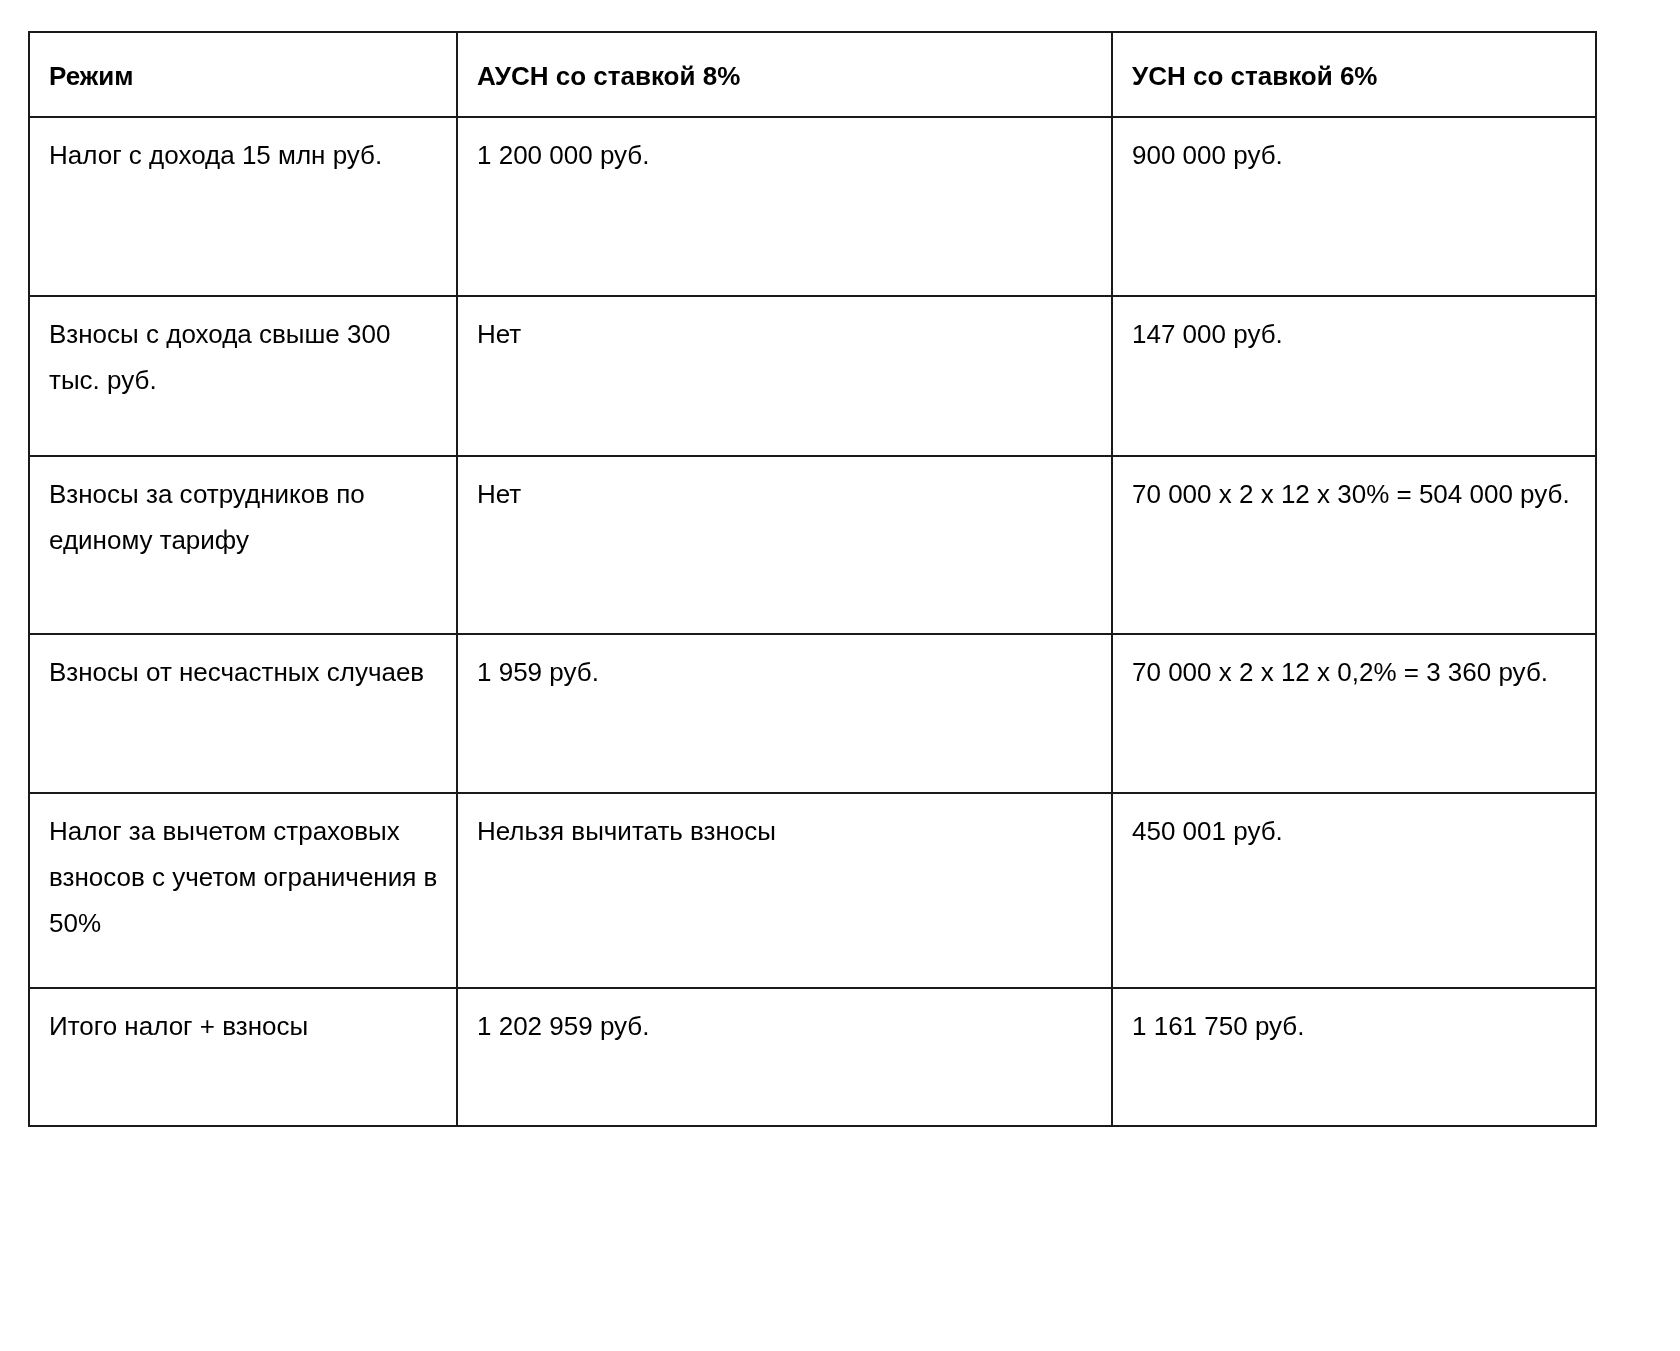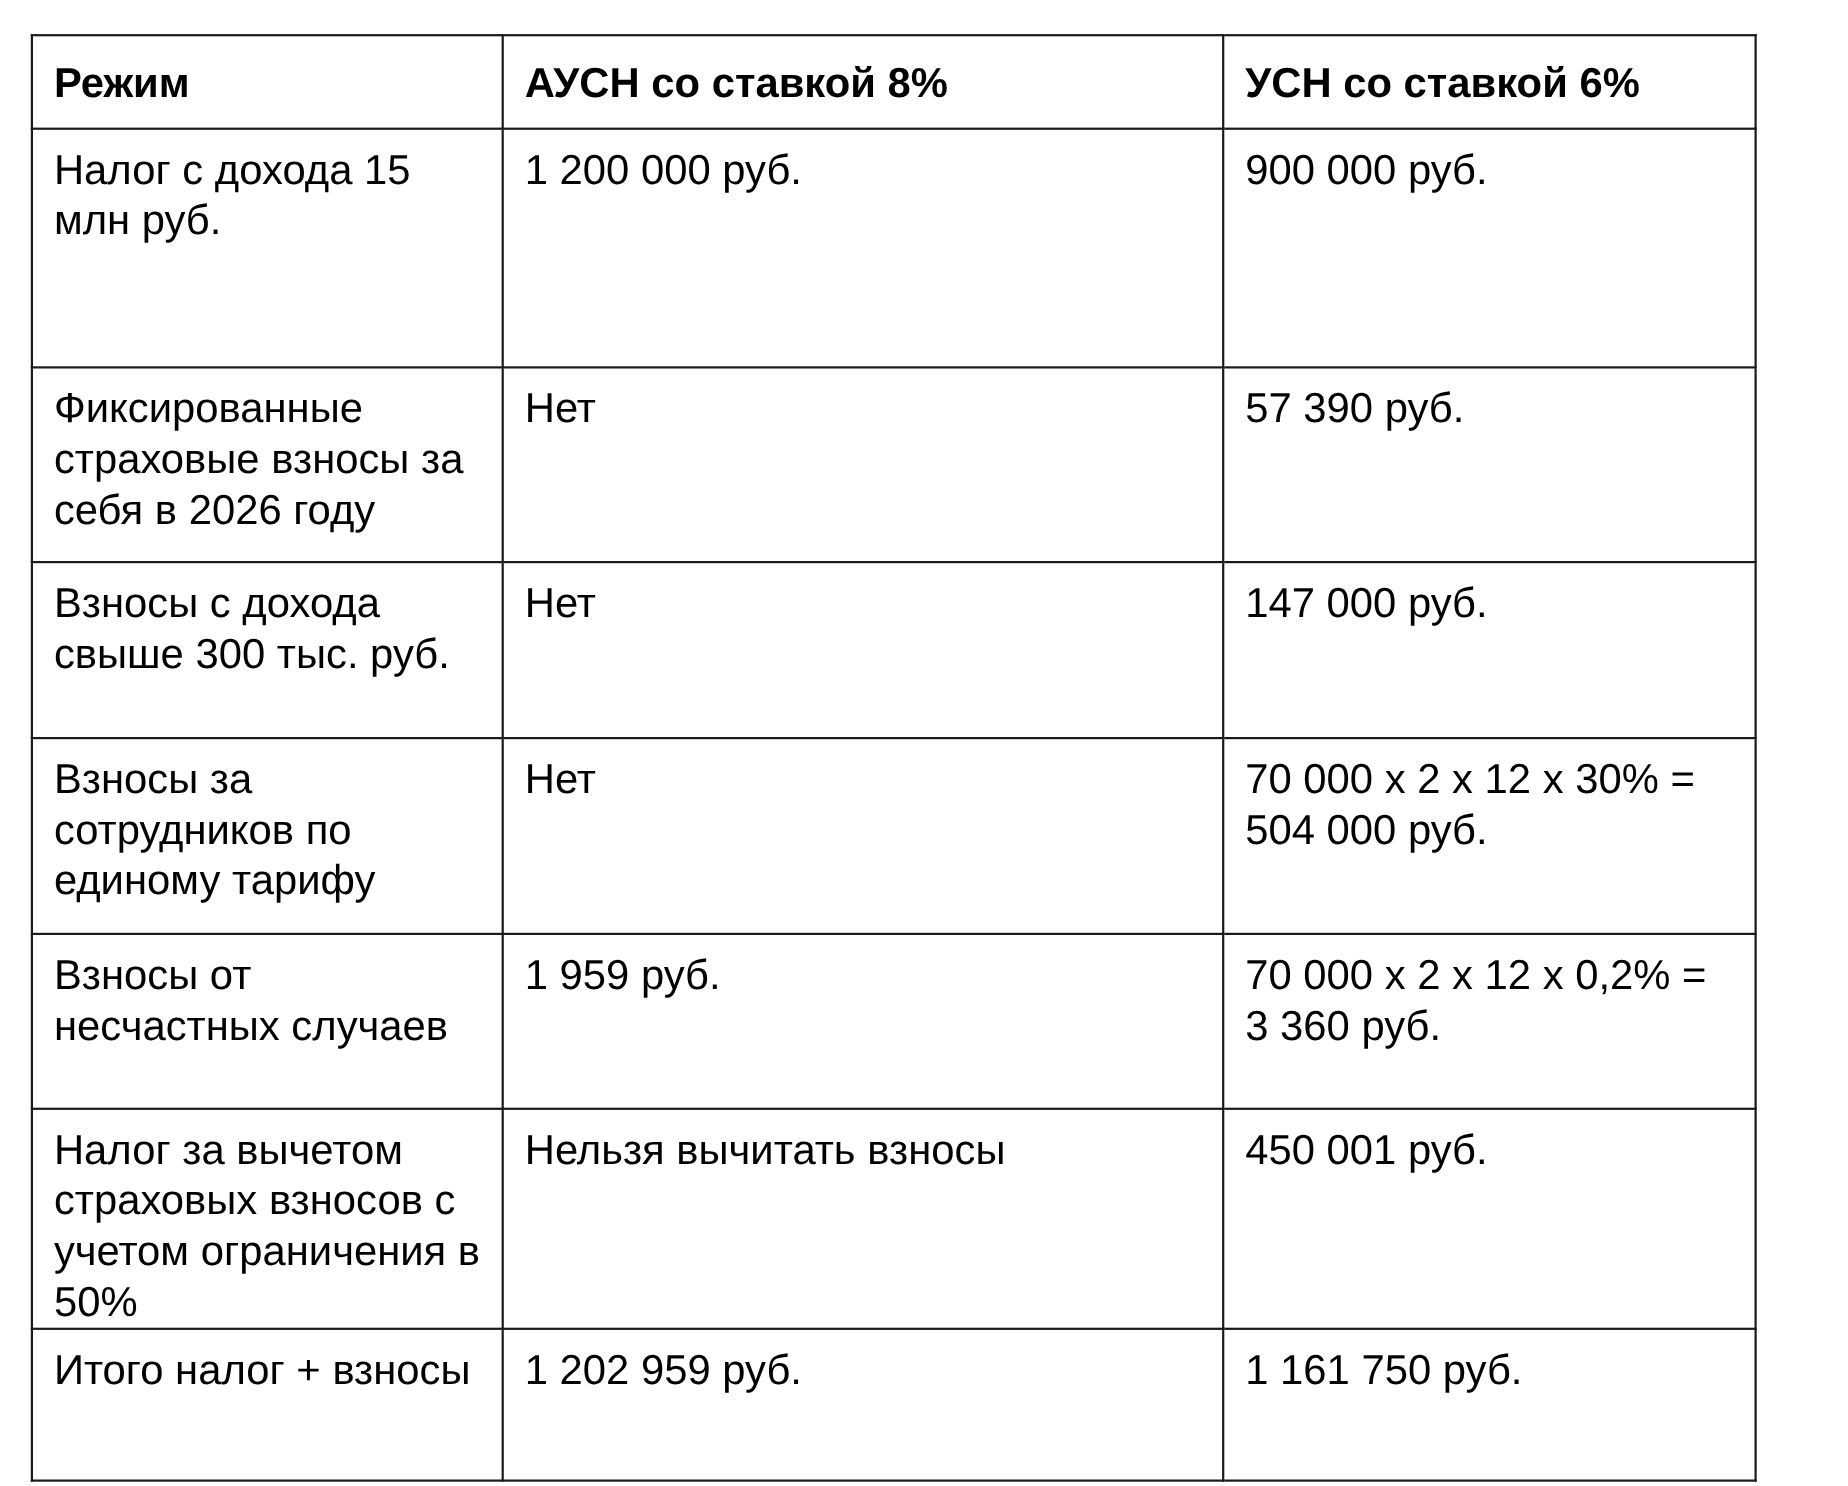--- a/index.html
+++ b/index.html
@@ -1,49 +1,44 @@
 <!DOCTYPE html>
 <html><head>
 <meta charset="utf-8">
 <style>
   html, body { margin:0; padding:0; background:#ffffff; }
   body { width:1680px; height:1351px; position:relative; overflow:hidden;
          font-family:"Liberation Sans", sans-serif; color:#000; }
   .tbl { position:absolute; left:28px; top:31px; width:1567px;
          border-collapse:collapse; table-layout:fixed; }
   .tbl td, .tbl th { border:2px solid #1a1a1a; vertical-align:top; text-align:left;
-         padding:14px 18px 0 19px; font-size:38px; line-height:46px; box-sizing:border-box; }
+         padding:14px 18px 0 19px; font-size:26px; line-height:46px; box-sizing:border-box; }
   .tbl th { font-weight:bold; padding-top:20px; height:85px; }
   .c1 { width:428px; } .c2 { width:655px; } .c3 { width:484px; }
   .calc { line-height:52px; }
 </style>
 </head>
 <body>
 
 <table class="tbl">
   <colgroup>
       <col class="c1">
       <col class="c2">
       <col class="c3">
     </colgroup>
   <tbody>
       <tr>
     <th>Режим</th>
     <th>АУСН со ставкой 8%</th>
     <th>УСН со ставкой 6%</th>
   </tr>
-  <tr style="height:217px">
+  <tr style="height:179px">
     <td>Налог с дохода 15 млн руб.</td>
     <td>1 200 000 руб.</td>
     <td>900 000 руб.</td>
-  </tr>
-  <tr style="height:177px">
-    <td>Фиксированные страховые взносы за себя в 2026 году</td>
-    <td>Нет</td>
-    <td>57 390 руб.</td>
   </tr>
   <tr style="height:160px">
     <td>Взносы с дохода свыше 300 тыс. руб.</td>
     <td>Нет</td>
     <td>147 000 руб.</td>
   </tr>
   <tr style="height:178px">
     <td>Взносы за сотрудников по единому тарифу</td>
     <td>Нет</td>
     <td class="calc">70 000 х 2 х 12 х 30% = 504 000 руб.</td>

